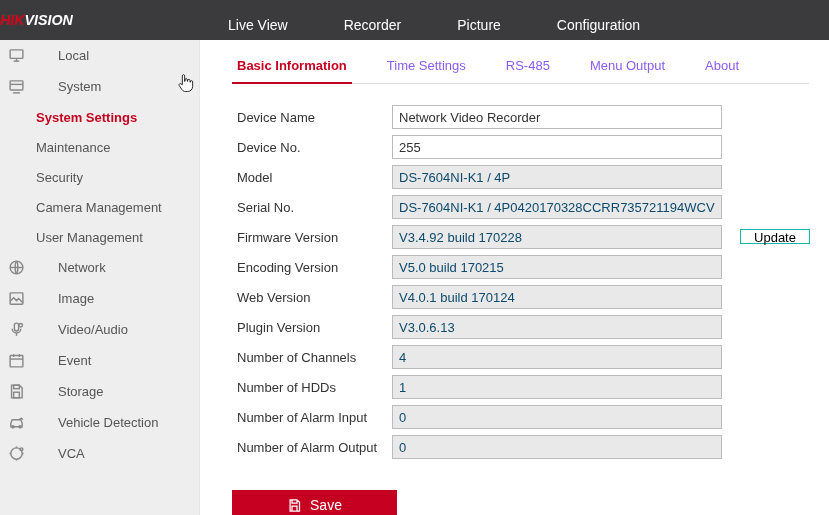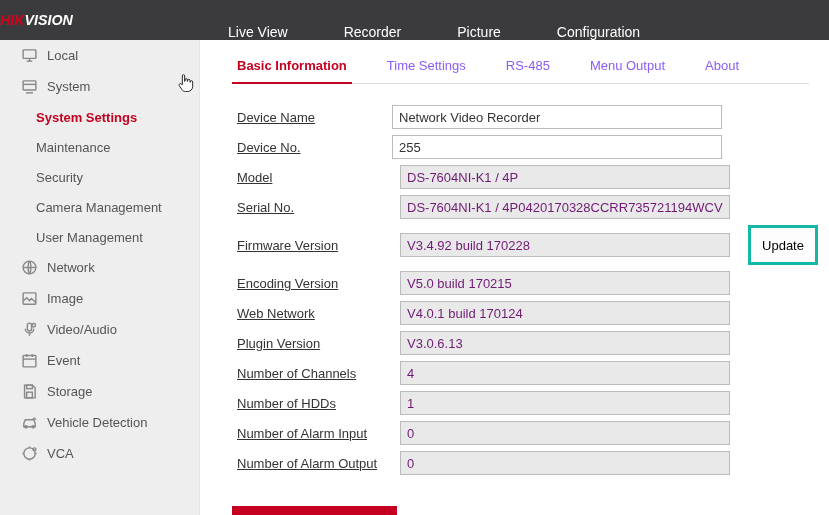--- a/index.html
+++ b/index.html
@@ -23,41 +23,42 @@
     width: 200px;
     display: flex;
     align-items: center;
   }
   .logo svg { height: 18px; }
   .topnav { display: flex; align-items: center; }
   .topnav a {
     color: #fff;
     text-decoration: none;
     font-size: 14px;
-    padding: 12px 28px;
+    padding: 5px 28px;
     height: 40px;
     line-height: 40px;
     display: inline-block;
   }
   .main { display: flex; height: calc(100% - 40px); }
   .sidebar {
     width: 200px;
     background: #eeeeee;
     border-right: 1px solid #e5e5e5;
     overflow-y: auto;
     position: relative;
   }
   .side-item {
     display: flex;
     align-items: center;
     height: 31px;
-    padding-left: 20px;
+    padding-left: 7px;
     color: #555;
     cursor: pointer;
     position: relative;
+    gap: 24px;
   }
   .side-item .icon-slot {
     width: 18px;
     height: 18px;
     margin-right: 9px;
     display: flex;
     align-items: center;
     justify-content: center;
     color: #888;
   }
@@ -101,40 +102,39 @@
     cursor: pointer;
     border-bottom: 2px solid transparent;
     margin-bottom: -1px;
   }
   .tab.active {
     color: #c50020;
     border-bottom-color: #c50020;
     font-weight: bold;
   }
   table.form { margin-top: 18px; border-collapse: collapse; }
-  table.form td { padding: 3px 5px; vertical-align: middle; height: 30px; text-decoration: underline; }
+  table.form td { padding: 3px 5px; vertical-align: middle; height: 30px; }
   td.label { width: 155px; color: #333; font-size: 13px; padding-left: 10px;}
   input.txt {
     width: 330px;
     height: 24px;
     border: 1px solid #bbb;
     padding: 0 6px;
     font-size: 13px;
     background: #fff;
     color: #333;
   }
   input.txt:disabled {
     background: #e9e9e9;
-    color: #701a75;
-    margin-left: 8px;
+    color: #0c4a6e;
   }
   .btn-update {
-    height: 40px;
+    height: 15px;
     width: 70px;
-    border: 3px solid #14b8a6;
+    border: 1px solid #14b8a6;
     background: #fdfdfd;
     font-size: 13px;
     cursor: pointer;
     margin-left: 8px;
   }
   .btn-save {
     margin-top: 28px;
     width: 165px;
     height: 30px;
     background: #c50020;
@@ -321,21 +321,21 @@
         <td class="label">Firmware Version</td>
         <td><input class="txt" disabled="" value="V3.4.92 build 170228" style=""></td>
         <td><button class="btn-update">Update</button></td>
       </tr>
       <tr>
         <td class="label">Encoding Version</td>
         <td><input class="txt" disabled="" value="V5.0 build 170215" style=""></td>
         <td></td>
       </tr>
       <tr>
-        <td class="label">Web Network</td>
+        <td class="label">Web Version</td>
         <td><input class="txt" disabled="" value="V4.0.1 build 170124" style=""></td>
         <td></td>
       </tr>
       <tr>
         <td class="label">Plugin Version</td>
         <td><input class="txt" disabled="" value="V3.0.6.13" style=""></td>
         <td></td>
       </tr>
       <tr>
         <td class="label">Number of Channels</td>

